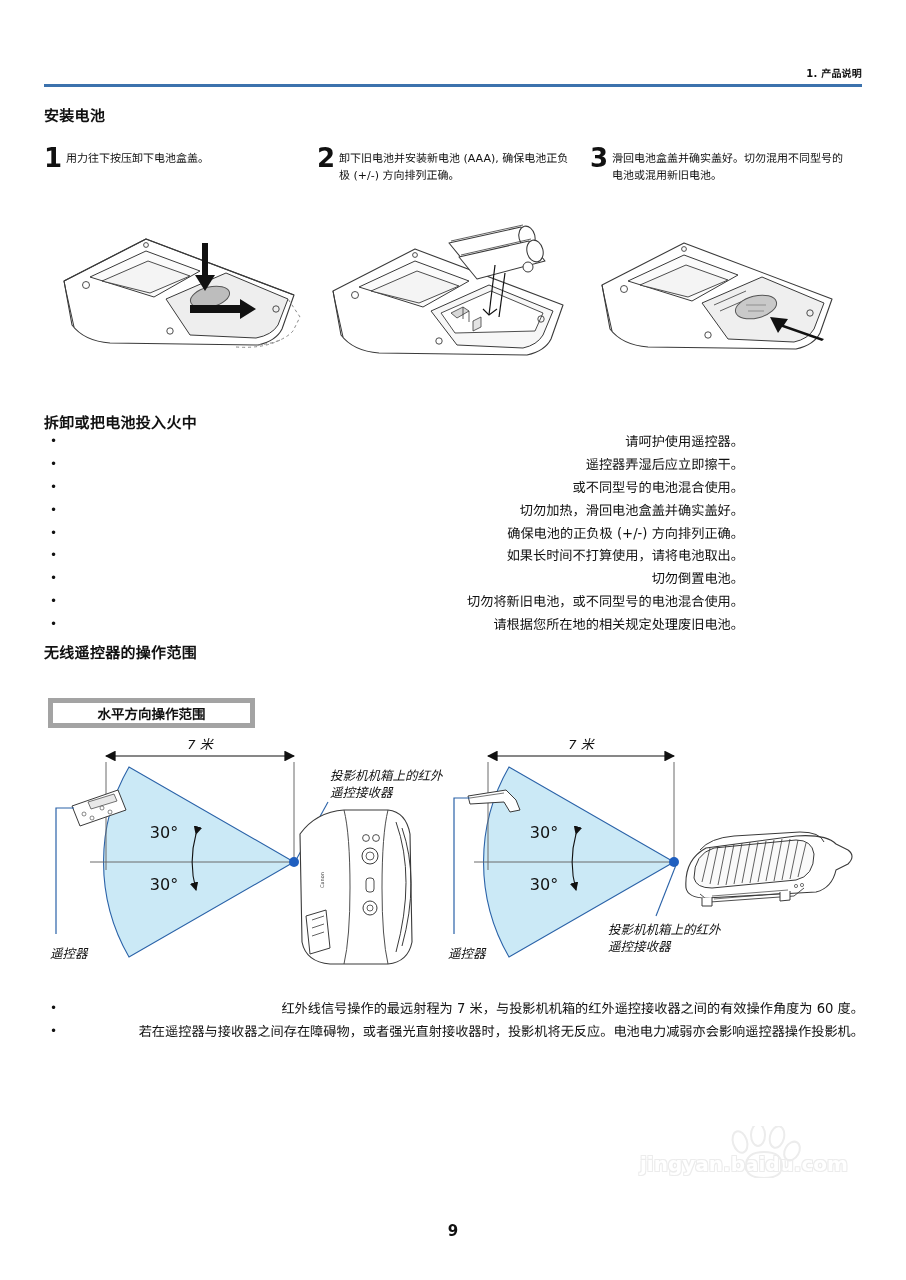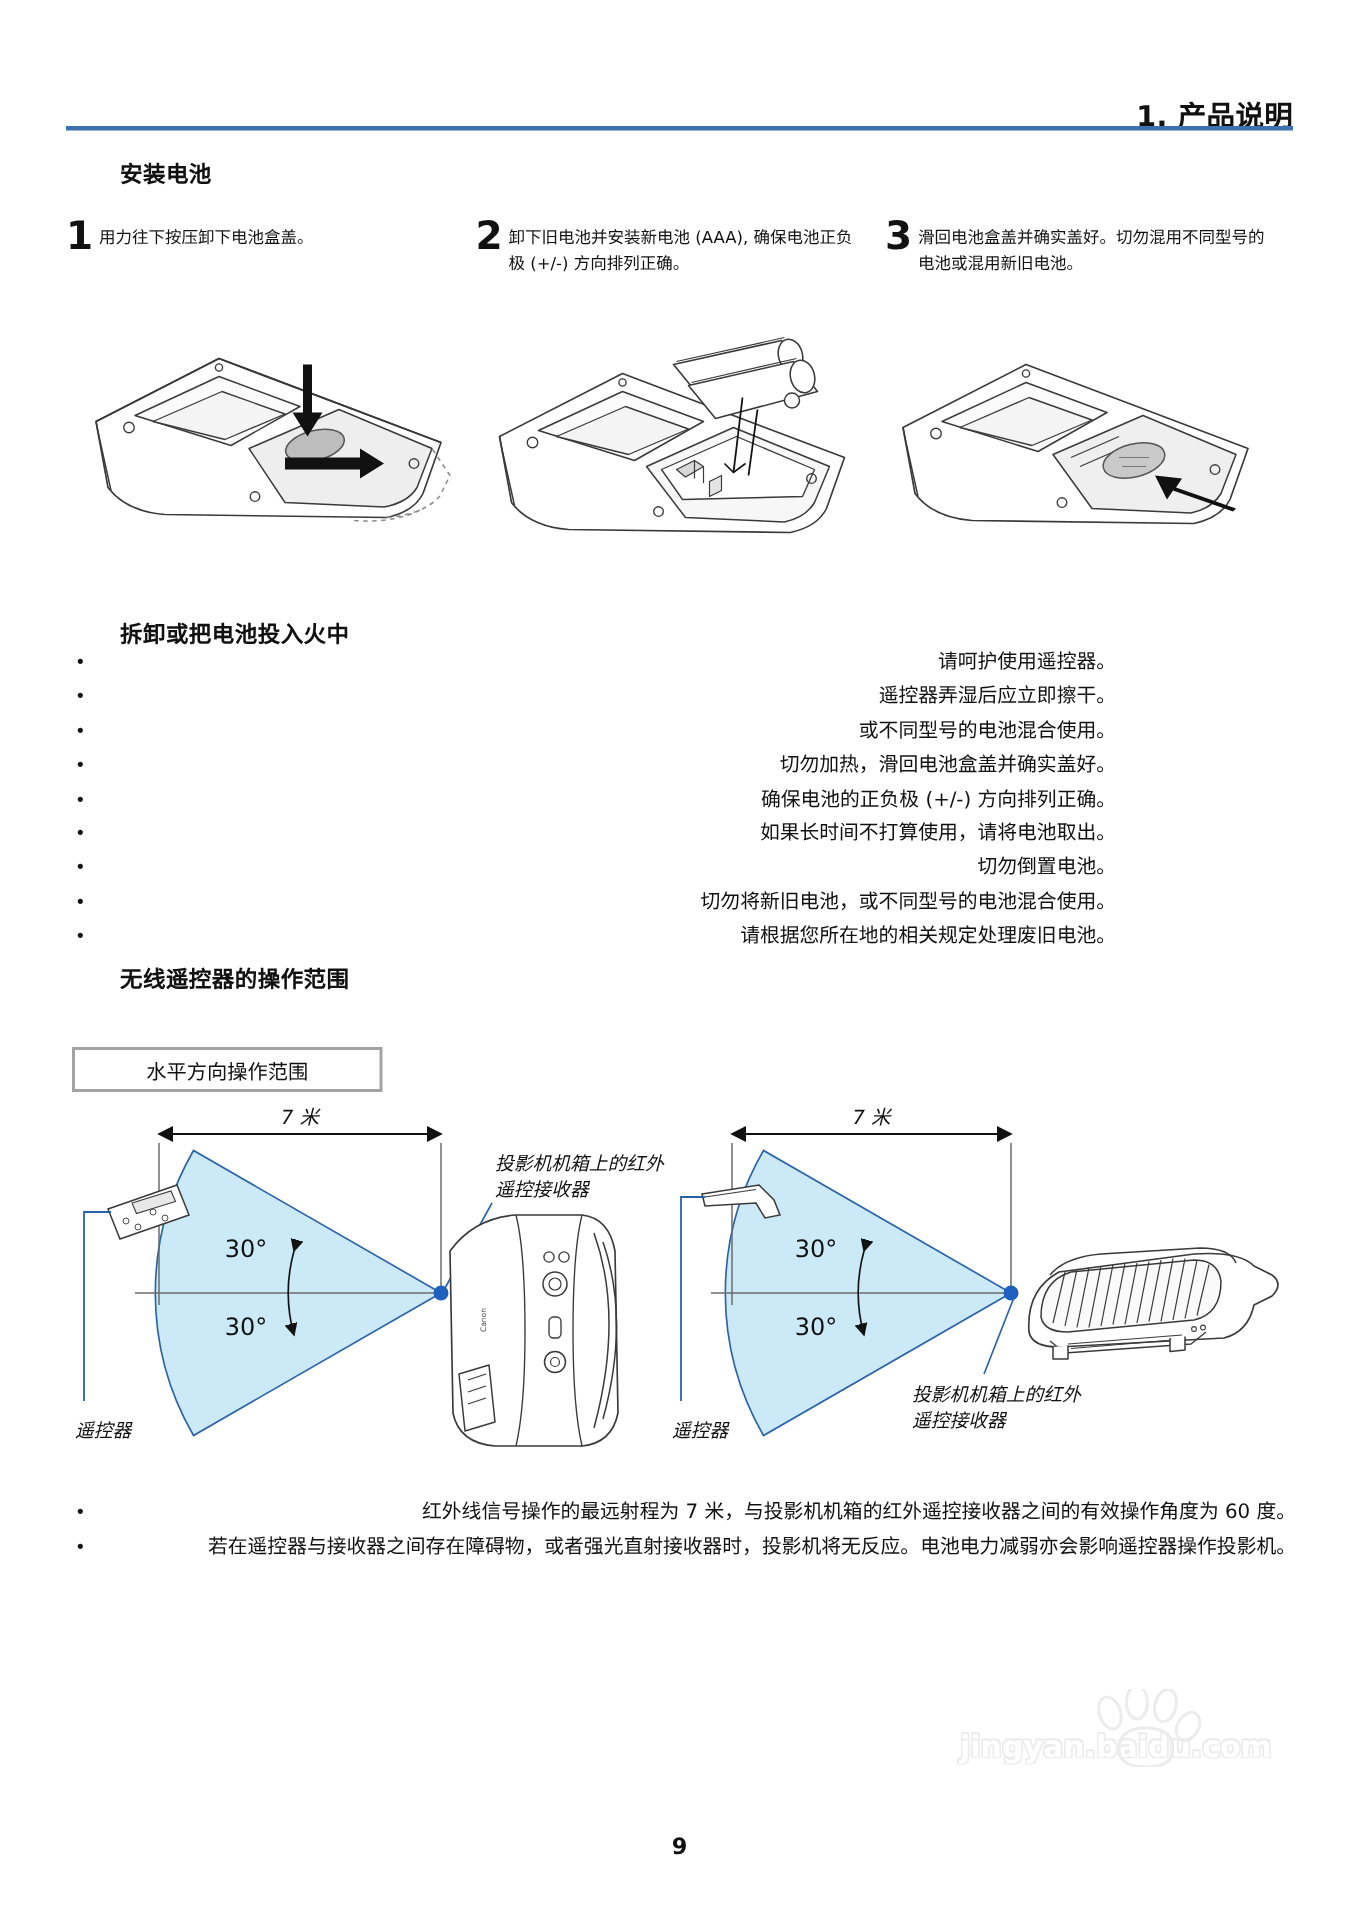--- a/index.html
+++ b/index.html
@@ -26,21 +26,21 @@
 
   
   .running-header {
     position: absolute;
     left: 44px;
     top: 62px;
     width: 818px;
     text-align: right;
   }
   .running-header .chapter {
-    font-size: 19px;
+    font-size: 10px;
     font-weight: bold;
     letter-spacing: .2px;
     color: #111;
     display: inline-block;
     padding-bottom: 4px;
   }
   .header-rule {
     position: absolute;
     left: 44px;
     top: 84px;
@@ -49,21 +49,20 @@
     background: #3c72ad;
   }
 
   
   .h-section {
     position: absolute;
     font-size: 15px;
     font-weight: bold;
     color: #111;
     letter-spacing: .3px;
-    margin-left: 36px;
   }
   #heading-install  { left: 44px; top: 104px; }
   #heading-cautions { left: 44px; top: 411px; }
   #heading-range    { left: 44px; top: 641px; }
 
   
   .steps {
     position: absolute;
     left: 44px;
     top: 143px;
@@ -124,28 +123,28 @@
     top: 998px;
     width: 820px;
   }
   #footnotes .bullet { margin-bottom: 2px; }
   #footnotes .btext { line-height: 1.62; }
 
   
   .range-area { position: absolute; left: 44px; top: 692px; width: 820px; height: 290px; }
   .diagram-title {
     position: absolute;
-    border: 2px solid #a3a3a3;
+    border: 5px solid #a3a3a3;
     box-sizing: border-box;
     height: 30px;
     display: flex;
     align-items: center;
     justify-content: center;
     font-size: 13.5px;
-    font-weight: normal;
+    font-weight: bold;
     color: #111;
     background: #fff;
   }
   #title-horizontal { left: 4px;   top: 6px;  width: 207px; }
   #title-vertical   { left: 445px; top: 6px;  width: 207px; }
 
   .diagram { position: absolute; top: 46px; }
   #diagram-horizontal { left: 0px;   }
   #diagram-vertical   { left: 400px; }
 

